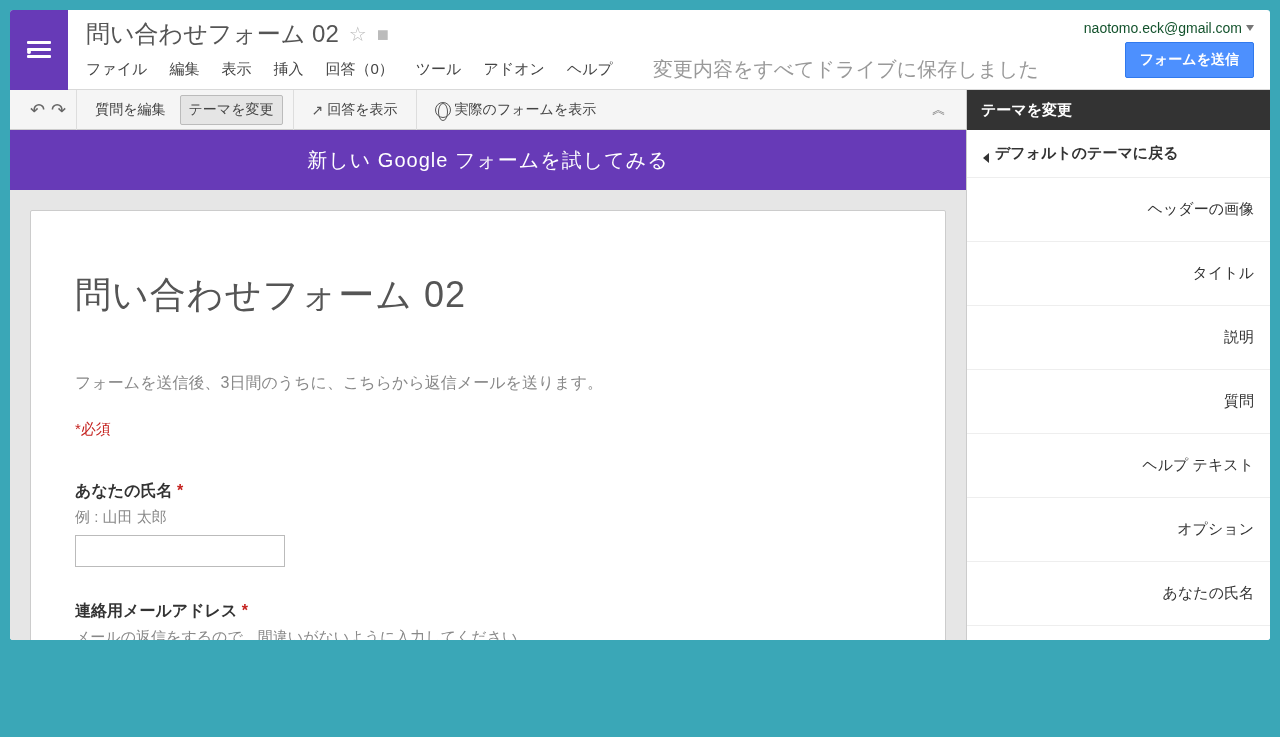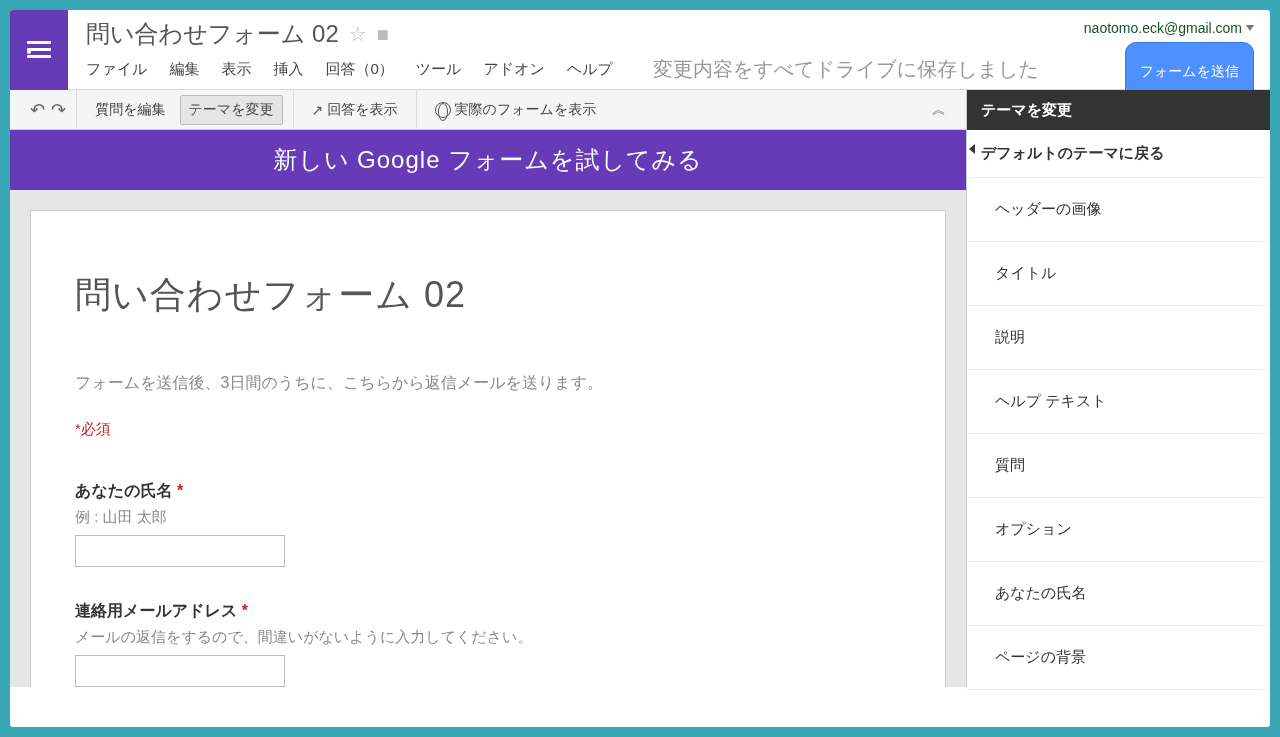--- a/index.html
+++ b/index.html
@@ -1,54 +1,54 @@
 <!DOCTYPE html>
 <html><head>
 <meta charset="utf-8">
 <style>
 * { box-sizing: border-box; margin: 0; padding: 0; font-family: Arial, "Hiragino Kaku Gothic ProN", Meiryo, sans-serif; }
 body { background: #3aa7b7; padding: 10px; }
-.app { background: #fff; width: 1260px; height: 717px; margin: 0 auto; overflow: hidden; border-radius: 3px; position: relative; }
+.app { background: #fff; width: 1260px; height: 630px; margin: 0 auto; overflow: hidden; border-radius: 3px; position: relative; }
 .header { display: flex; align-items: flex-start; height: 80px; border-bottom: 1px solid #d9d9d9; }
 .ham-box { width: 58px; height: 80px; background: #673ab7; display: flex; align-items: center; justify-content: center; }
 .ham-icon { width: 24px; height: 18px; }
 .ham-icon div { height: 3px; background: #fff; border-radius: 1px; margin-bottom: 4px; }
 .ham-icon div:first-child::before { content: ""; display: inline-block; width: 4px; height: 4px; background: #fff; border-radius: 50%; margin-right: 4px; vertical-align: 1px; }
 .header-main { flex: 1; padding: 8px 14px 0 18px; }
 .title-row { display: flex; align-items: center; gap: 10px; margin-bottom: 6px; }
 .doc-title { font-size: 24px; color: #555; font-weight: 400; }
 .star-icon, .folder-icon { color: #bbb; font-size: 20px; }
 .menubar { display: flex; gap: 22px; font-size: 15px; color: #444; align-items: center; text-align: center; }
 .menubar span { cursor: pointer; }
 .save-status { color: #999; margin-left: 18px; font-size: 20px; }
 .header-right { padding: 10px 16px 0 0; text-align: right; }
 .user-row { font-size: 14px; color: #14532d; display: flex; align-items: center; gap: 4px; justify-content: flex-start; margin-bottom: 6px; }
-.send-btn { background: #4d90fe; color: #fff; border: 1px solid #3079ed; font-size: 14px; padding: 20px 14px; border-radius: 11px; font-weight: normal; cursor: pointer; }
+.send-btn { background: #4d90fe; color: #fff; border: 1px solid #3079ed; font-size: 14px; padding: 8px 14px; border-radius: 2px; font-weight: bold; cursor: pointer; }
 .toolbar { height: 40px; background: #f5f5f5; border-bottom: 1px solid #ccc; display: flex; align-items: center; padding: 0 10px; gap: 0; font-size: 14px; color: #444; }
 .tb-group { display: flex; align-items: center; gap: 6px; padding: 0 10px; height: 40px; border-right: 1px solid #ddd; }
 .undo-redo { font-size: 18px; color: #666; }
 .tb-item { padding: 5px 8px; cursor: pointer; display: flex; align-items: center; gap: 4px; }
 .tb-active { background: #e5e5e5; border: 1px solid #bbb; border-radius: 2px; }
 .collapse-ic { margin-left: auto; color: #888; font-size: 14px; padding-right: 10px; }
 .body-row { display: flex; height: 597px; }
 .main-col { flex: 1; overflow: auto; background: #e6e6e6; }
-.banner { background: #673ab7; color: #fff; text-align: center; height: 60px; line-height: 60px; font-size: 24px; letter-spacing: 1px; }
+.banner { background: #673ab7; color: #fff; text-align: center; height: 60px; line-height: 60px; font-size: 20px; letter-spacing: 1px; }
 .form-card { background: #fff; margin: 20px 20px 0 20px; border: 1px solid #ccc; border-radius: 2px; padding: 60px 44px 40px 44px; min-height: 520px; }
 .form-title { font-size: 36px; color: #555; font-weight: 400; margin-bottom: 20px; letter-spacing: 1px; }
 .form-desc { font-size: 16px; color: #888; line-height: 1.8; margin-bottom: 22px; }
 .req-note { color: #c5221f; font-size: 15px; margin-bottom: 42px; }
 .field { margin-bottom: 34px; }
 .field-label { font-weight: bold; font-size: 16px; color: #333; margin-bottom: 6px; }
 .field-label .ast { color: #c5221f; }
 .field-hint { font-size: 15px; color: #888; margin-bottom: 8px; }
 .field-input { border: 1px solid #bbb; height: 32px; width: 210px; padding: 0 6px; }
 .sidebar { width: 304px; background: #fff; border-left: 1px solid #ccc; display: flex; flex-direction: column; }
 .sb-head { background: #333; color: #fff; height: 40px; line-height: 40px; padding-left: 14px; font-size: 15px; font-weight: bold; }
-.sb-back { padding: 14px 2px; font-size: 15px; font-weight: bold; color: #333; border-bottom: 1px solid #eee; display: flex; align-items: flex-start; gap: 6px; cursor: pointer; }
-.sb-item { padding: 22px 16px 22px 28px; font-size: 15px; color: #333; border-bottom: 1px solid #eee; cursor: pointer; }
+.sb-back { padding: 14px 16px; font-size: 15px; font-weight: bold; color: #333; border-bottom: 1px solid #eee; display: flex; align-items: flex-end; gap: 6px; cursor: pointer; }
+.sb-item { padding: 22px 16px 22px 28px; font-size: 15px; color: #333; border-bottom: 1px solid #eee; cursor: pointer; text-align: right; }
 .globe-ic { width: 16px; height: 16px; border: 1.5px solid #555; border-radius: 50%; display: inline-block; position: relative; }
 .globe-ic::after { content: ""; position: absolute; top: 0; left: 50%; width: 8px; height: 16px; border: 1.5px solid #555; border-radius: 50%; transform: translateX(-50%); }
 .arrow-out { font-size: 14px; color: #555; }
 .tri-down { display: inline-block; width: 0; height: 0; border-left: 4px solid transparent; border-right: 4px solid transparent; border-top: 6px solid #777; }
 .tri-left { display: inline-block; width: 0; height: 0; border-top: 5px solid transparent; border-bottom: 5px solid transparent; border-right: 6px solid #333; }
 </style>
 </head>
 <body>
 
 <div class="app">
@@ -145,20 +145,20 @@
 
     <div class="sidebar">
       <div class="sb-head">テーマを変更</div>
       <div class="sb-back">
         <span class="tri-left"></span>
         <span>デフォルトのテーマに戻る</span>
       </div>
       <div class="sb-item">ヘッダーの画像</div>
       <div class="sb-item">タイトル</div>
       <div class="sb-item">説明</div>
+      <div class="sb-item">質問</div>
       <div class="sb-item">ヘルプ テキスト</div>
-      <div class="sb-item">質問</div>
       <div class="sb-item">オプション</div>
       <div class="sb-item">あなたの氏名</div>
       <div class="sb-item">ページの背景</div>
     </div>
   </div>
 </div>
 
 </body></html>

